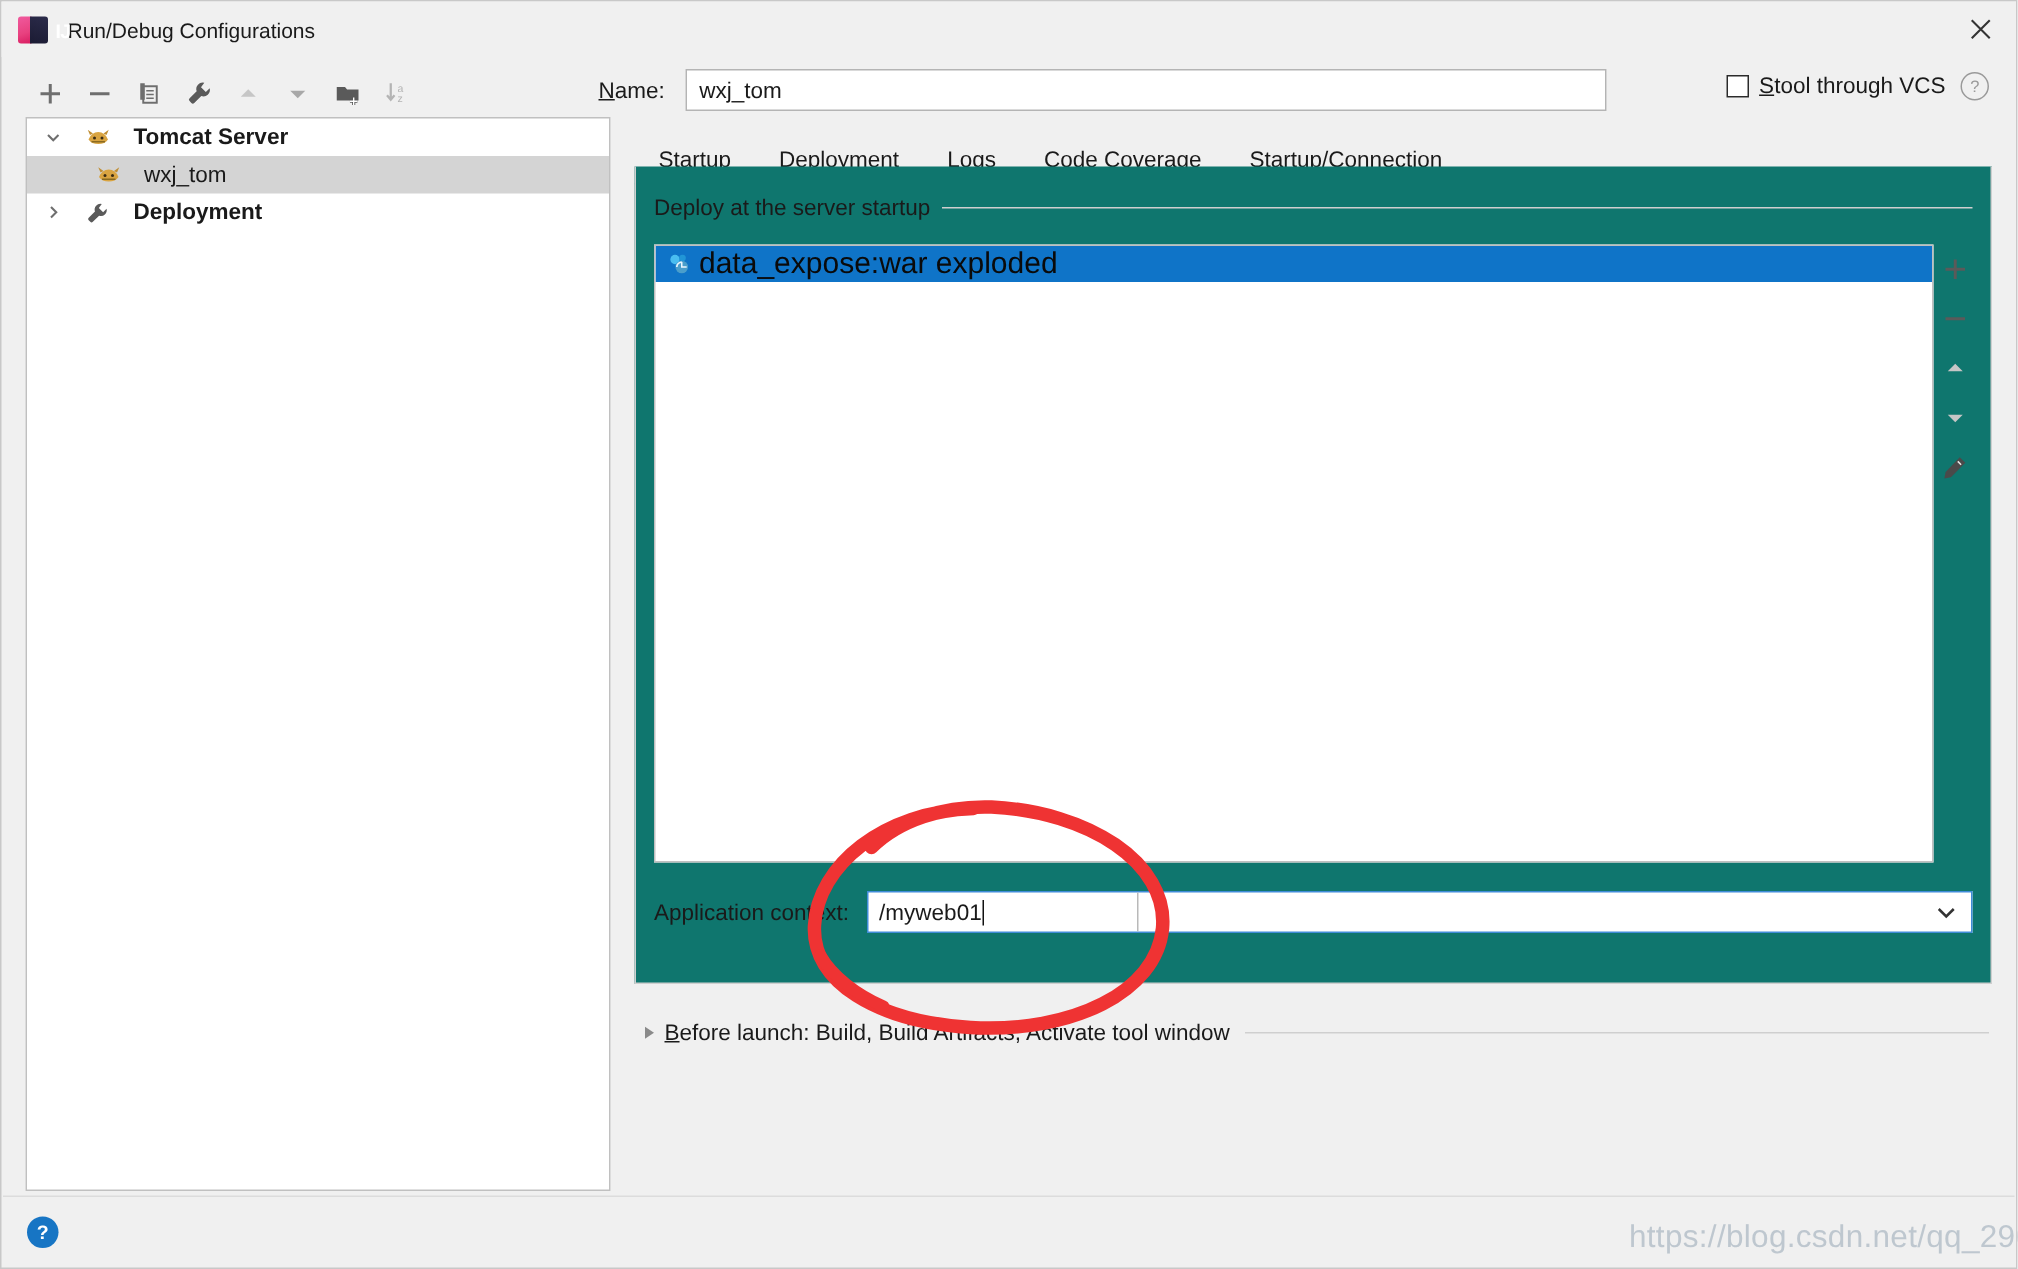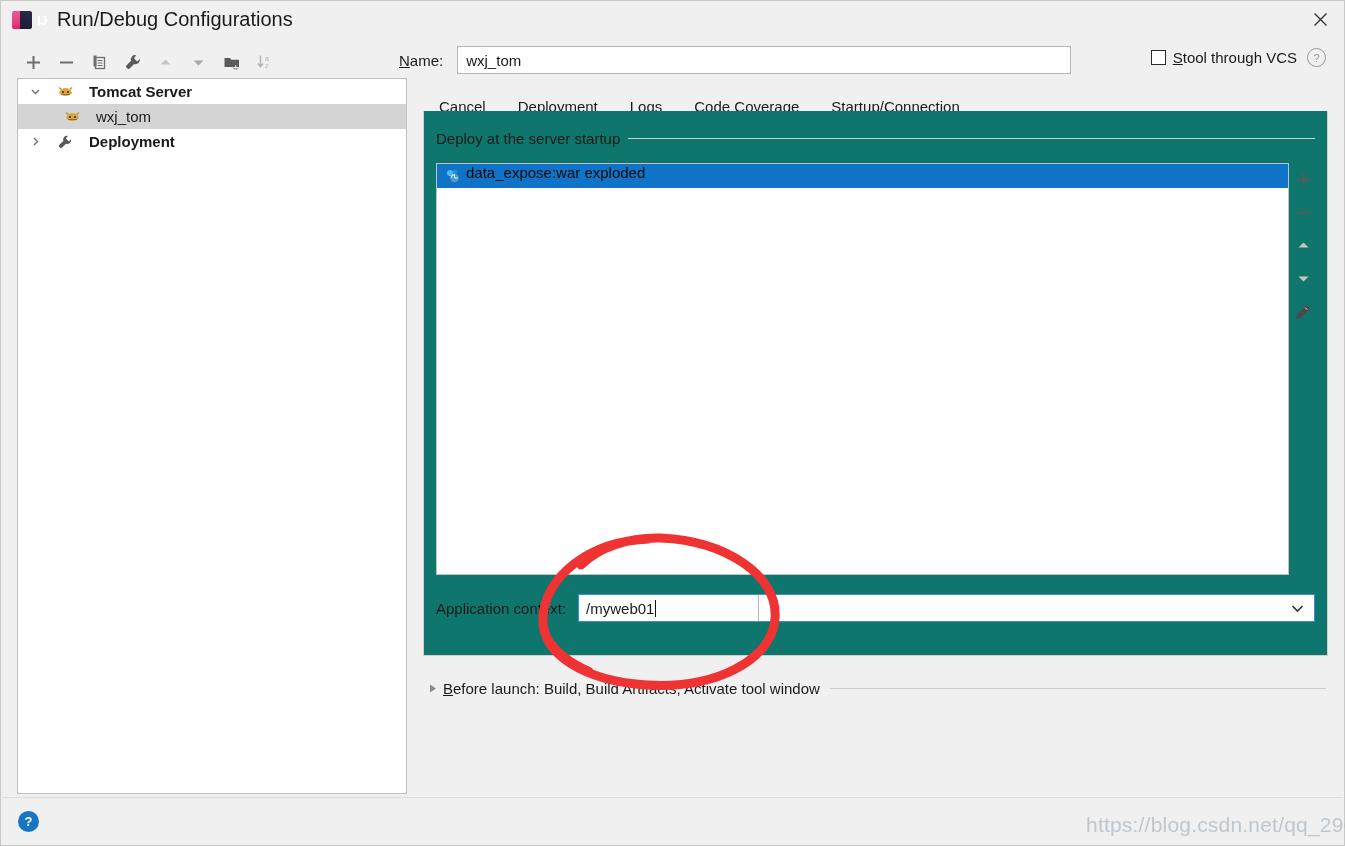--- a/index.html
+++ b/index.html
@@ -52,22 +52,22 @@
     border-radius: 0 2px 2px 0;
   }
   .title-icon .ij {
     position: absolute; left: 10px; top: 4px;
     color: #fff; font-size: 13px; font-weight: bold;
     font-family: "Liberation Sans", sans-serif;
     letter-spacing: -0.5px;
     margin-left: 16px;
   }
   .title-text {
-    margin-left: 24px;
-    font-size: 20px;
+    margin-left: 12px;
+    font-size: 14px;
     color: #1a1a1a;
   }
   .close-btn {
     position: absolute;
     right: 0; top: 0;
     width: 48px; height: 37px;
     display: flex; align-items: center; justify-content: center;
     cursor: pointer;
   }
   .close-btn svg { display:block; }
@@ -220,24 +220,24 @@
     position: absolute;
     left: 12px; top: 52px;
     width: 853px; height: 412px;
     background: #ffffff;
     border: 1px solid #c0c0c0;
     box-sizing: border-box;
     overflow: hidden;
   }
   .deploy-item {
     height: 24px;
-    display: flex; 
+    display: flex; align-items: center;
     padding-left: 8px;
     box-sizing: border-box;
-    font-size: 15px;
+    font-size: 20px;
     cursor: pointer;
   }
   .deploy-item.selected { background: #0f74c8; color: #0a0a0a; }
   .deploy-item .d-icon { width: 21px; flex:none; display:flex; align-items:center;}
   .list-side {
     position: absolute;
     left: 865px; top: 52px;
     width: 28px;
     display: flex;
     flex-direction: column;
@@ -494,21 +494,21 @@
     </div>
   </div>
 
   <div class="vcs-row">
     <span class="cb"></span>
     <span class="vcs-label"><u>S</u><span>tool through VCS</span></span>
     <span class="help-circle">?</span>
   </div>
 
   <div class="tabs">
-    <div class="tab">Cancel</div>
+    <div class="tab">Startup</div>
     <div class="tab active">Deployment</div>
     <div class="tab">Logs</div>
     <div class="tab">Code Coverage</div>
     <div class="tab">Startup/Connection</div>
   </div>
 
   <div class="content-panel">
 
     <div class="group-title-row">
       <span class="group-title">Deploy at the server startup</span>

